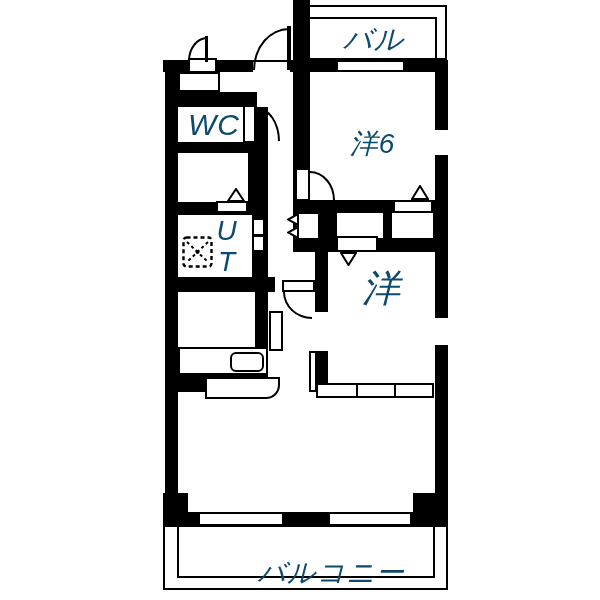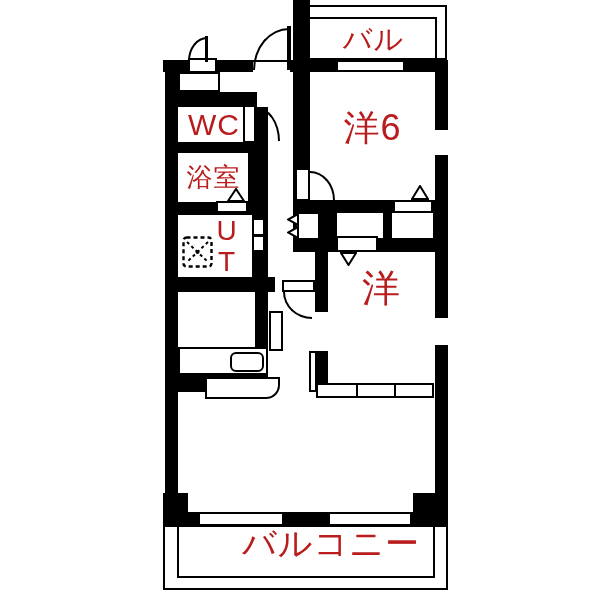--- a/index.html
+++ b/index.html
@@ -6,21 +6,21 @@
   .plan{position:relative;width:600px;height:600px;background:#ffffff;overflow:hidden;
         font-family:"Liberation Sans","DejaVu Sans",sans-serif;}
   .w{position:absolute;background:#000;}
   .o{position:absolute;background:#fff;}
   .b{position:absolute;background:#fff;border:2px solid #000;box-sizing:border-box;}
   .t{position:absolute;background:transparent;border:0 solid #000;box-sizing:border-box;}
   .arc{position:absolute;box-sizing:border-box;background:transparent;}
   .leaf{position:absolute;background:#000;}
   .tri{position:absolute;}
   .lbl{position:absolute;display:flex;align-items:center;justify-content:center;
-       color:#b91c1c;white-space:nowrap;letter-spacing:1px;}
+       color:#0c4a6e;white-space:nowrap;letter-spacing:1px;font-style:italic;}
 </style>
 </head>
 <body>
 
 <div class="plan">
 
   <div class="w" style="left:165px;top:60px;width:13px;height:465px"></div>
   <div class="w" style="left:163px;top:60px;width:130px;height:12px"></div>
   <div class="w" style="left:293px;top:0px;width:17px;height:213px"></div>
   <div class="w" style="left:293px;top:60px;width:155px;height:12px"></div>
@@ -99,20 +99,19 @@
     </svg>
 
   <svg class="tri" style="left:182px;top:236px" width="31" height="32" viewBox="0 0 31 32">
     <rect x="1.5" y="1.5" width="28" height="29" rx="3" fill="#fff" stroke="#000" stroke-width="2.4" stroke-dasharray="4 3"></rect>
     <line x1="5" y1="6" x2="26" y2="26" stroke="#000" stroke-width="2" stroke-dasharray="3 3"></line>
     <line x1="26" y1="6" x2="5" y2="26" stroke="#000" stroke-width="2" stroke-dasharray="3 3"></line>
     <circle cx="15.5" cy="16" r="2" fill="#000"></circle>
   </svg>
 
   <div class="lbl" style="left:310px;top:20px;width:127px;height:40px;font-size:29px">バル</div>
-  <div class="lbl" style="left:310px;top:100px;width:125px;height:56px;font-size:36px">洋6</div>
+  <div class="lbl" style="left:310px;top:116px;width:125px;height:56px;font-size:28px">洋6</div>
   <div class="lbl" style="left:178px;top:106px;width:72px;height:37px;font-size:30px">WC</div>
-  <div class="lbl" style="left:178px;top:152px;width:71px;height:50px;font-size:26px">浴室</div>
   <div class="lbl" style="left:200px;top:214px;width:52px;height:64px;font-size:28px;writing-mode:vertical-rl;text-orientation:upright;letter-spacing:0">UT</div>
   <div class="lbl" style="left:328px;top:263px;width:107px;height:50px;font-size:38px">洋</div>
-  <div class="lbl" style="left:177px;top:520px;width:308px;height:48px;font-size:34px">バルコニー</div>
+  <div class="lbl" style="left:177px;top:549px;width:308px;height:48px;font-size:28px">バルコニー</div>
 
 </div>
 
 </body></html>

